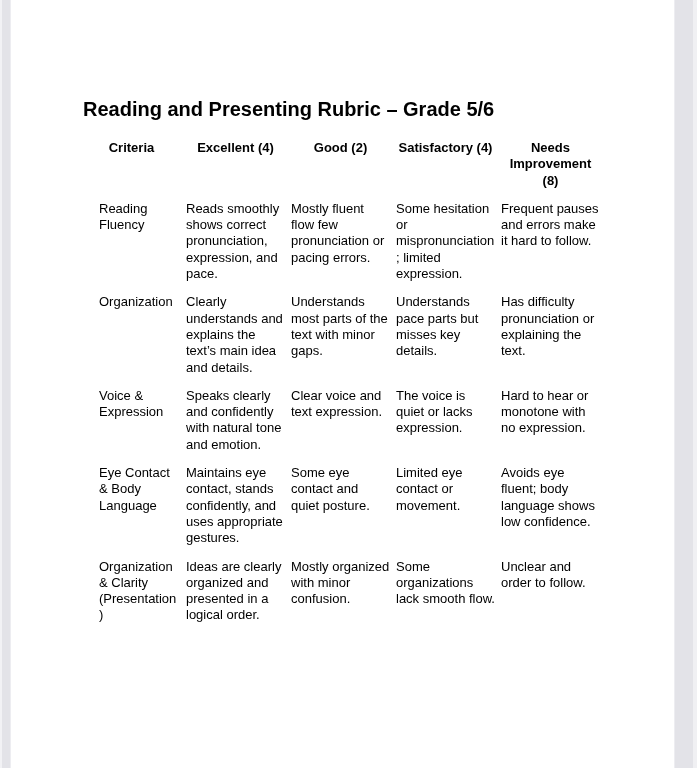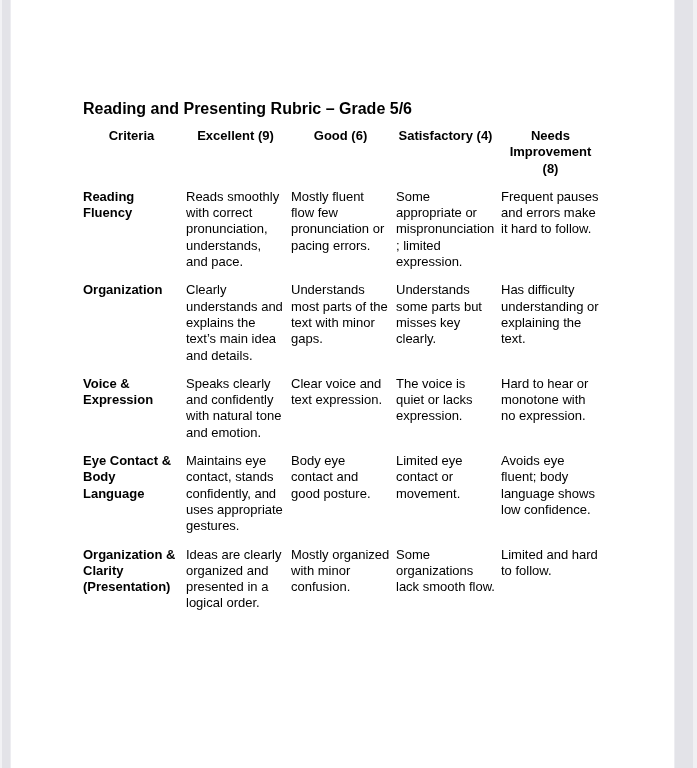--- a/index.html
+++ b/index.html
@@ -30,107 +30,108 @@
     right: 23px;
     top: 0;
     bottom: 0;
     background: #ffffff;
   }
   .content {
     padding: 97px 0 0 72px;
     width: 100%;
   }
   .doc-title {
-    font-size: 16px;
+    font-size: 20px;
     font-weight: bold;
     line-height: 24px;
     letter-spacing: 0;
-    margin-bottom: 7px;
+    margin-bottom: 19px;
     white-space: nowrap;
   }
   .rubric {
     display: grid;
     grid-template-columns: 97px 99px 99px 99px 99px;
     column-gap: 6px;
     row-gap: 12px;
     font-size: 13px;
     line-height: 16.3px;
   }
   .rubric .row { display: contents; }
   .rubric .cell {
     overflow-wrap: break-word;
     word-wrap: break-word;
   }
   .rubric .head {
     font-weight: bold;
     text-align: center;
   }
   .rubric .crit {
-    font-weight: bold;
+    font-weight: normal;
+    margin-left: 16px;
   }
 </style>
 </head>
 <body>
 
 <div class="screen">
   <div class="gutter left"></div>
 
   <div class="page">
     <div class="content">
 
       <h1 class="doc-title">Reading and Presenting Rubric – Grade 5/6</h1>
 
       <div class="rubric">
 
         <div class="row">
           <div class="cell head">Criteria</div>
-          <div class="cell head">Excellent (9)</div>
-          <div class="cell head">Good (6)</div>
+          <div class="cell head">Excellent (4)</div>
+          <div class="cell head">Good (2)</div>
           <div class="cell head">Satisfactory (4)</div>
           <div class="cell head">Needs Improvement (8)</div>
         </div>
 
         <div class="row">
           <div class="cell crit">Reading Fluency</div>
-          <div class="cell">Reads smoothly with correct pronunciation, understands, and pace.</div>
+          <div class="cell">Reads smoothly shows correct pronunciation, expression, and pace.</div>
           <div class="cell">Mostly fluent flow few pronunciation or pacing errors.</div>
-          <div class="cell">Some appropriate or mispronunciation; limited expression.</div>
+          <div class="cell">Some hesitation or mispronunciation; limited expression.</div>
           <div class="cell">Frequent pauses and errors make it hard to follow.</div>
         </div>
 
         <div class="row">
           <div class="cell crit">Organization</div>
           <div class="cell">Clearly understands and explains the text’s main idea and details.</div>
           <div class="cell">Understands most parts of the text with minor gaps.</div>
-          <div class="cell">Understands some parts but misses key clearly.</div>
-          <div class="cell">Has difficulty understanding or explaining the text.</div>
+          <div class="cell">Understands pace parts but misses key details.</div>
+          <div class="cell">Has difficulty pronunciation or explaining the text.</div>
         </div>
 
         <div class="row">
           <div class="cell crit">Voice &amp; Expression</div>
           <div class="cell">Speaks clearly and confidently with natural tone and emotion.</div>
           <div class="cell">Clear voice and text expression.</div>
           <div class="cell">The voice is quiet or lacks expression.</div>
           <div class="cell">Hard to hear or monotone with no expression.</div>
         </div>
 
         <div class="row">
           <div class="cell crit">Eye Contact &amp; Body Language</div>
           <div class="cell">Maintains eye contact, stands confidently, and uses appropriate gestures.</div>
-          <div class="cell">Body eye contact and good posture.</div>
+          <div class="cell">Some eye contact and quiet posture.</div>
           <div class="cell">Limited eye contact or movement.</div>
           <div class="cell">Avoids eye fluent; body language shows low confidence.</div>
         </div>
 
         <div class="row">
           <div class="cell crit">Organization &amp; Clarity (Presentation)</div>
           <div class="cell">Ideas are clearly organized and presented in a logical order.</div>
           <div class="cell">Mostly organized with minor confusion.</div>
           <div class="cell">Some organizations lack smooth flow.</div>
-          <div class="cell">Limited and hard to follow.</div>
+          <div class="cell">Unclear and order to follow.</div>
         </div>
 
       </div>
     </div>
   </div>
 
   <div class="gutter right"></div>
 </div>
 
 </body></html>

